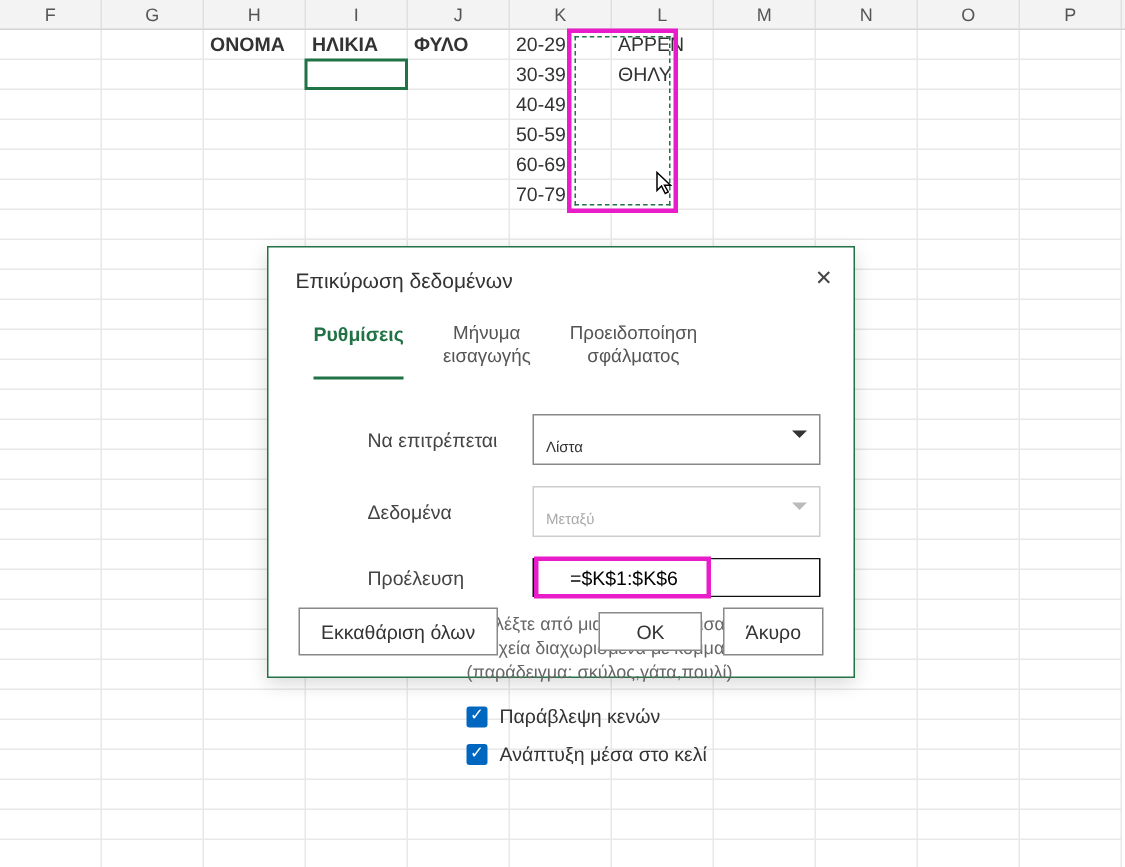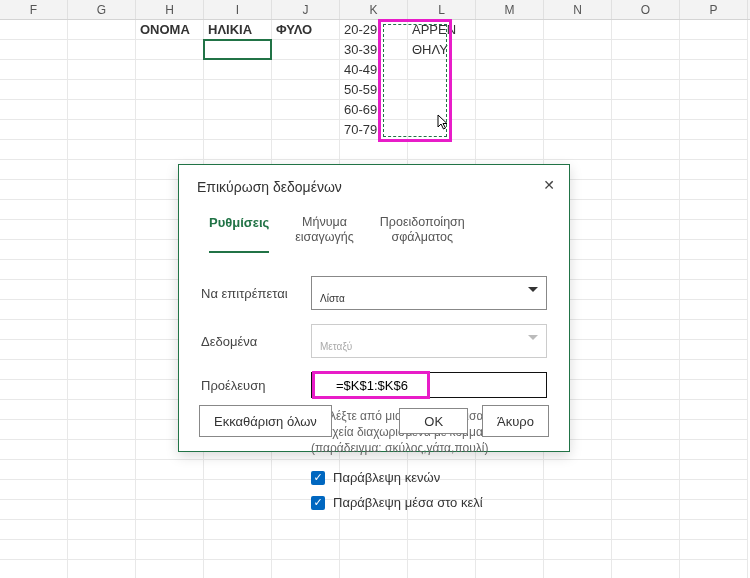--- a/index.html
+++ b/index.html
@@ -111,20 +111,21 @@
     color: #217346;
     font-weight: bold;
     border-bottom: 2px solid #217346;
   }
   .tab-two { line-height: 15px; font-size: 12.5px; }
   .body { padding: 22px 22px 0 22px; }
   .formrow {
     display: flex;
     align-items: center;
     margin-bottom: 14px;
+    margin-left: 44px;
   }
   .formrow label {
     width: 110px;
     font-size: 13px;
     color: #444;
   }
   .sel, .txt {
     flex: 1;
     height: 26px;
     border: 1px solid #888;
@@ -642,21 +643,21 @@
       </div>
     </div>
     <div class="hint">Επιλέξτε από μια περιοχή ή εισαγάγετε στοιχεία διαχωρισμένα με κόμματα (παράδειγμα: σκύλος,γάτα,πουλί)</div>
 
     <div class="chkrow">
       <span class="chk">✓</span>
       <span>Παράβλεψη κενών</span>
     </div>
     <div class="chkrow">
       <span class="chk">✓</span>
-      <span>Παράβλεψη μέσα στο κελί</span>
+      <span>Ανάπτυξη μέσα στο κελί</span>
     </div>
   </div>
 
   <div class="dlg-buttons">
     <div class="btn">Εκκαθάριση όλων</div>
     <div class="spacer"></div>
     <div class="btn ok">OK</div>
     <div class="btn">Άκυρο</div>
   </div>
 </div>

